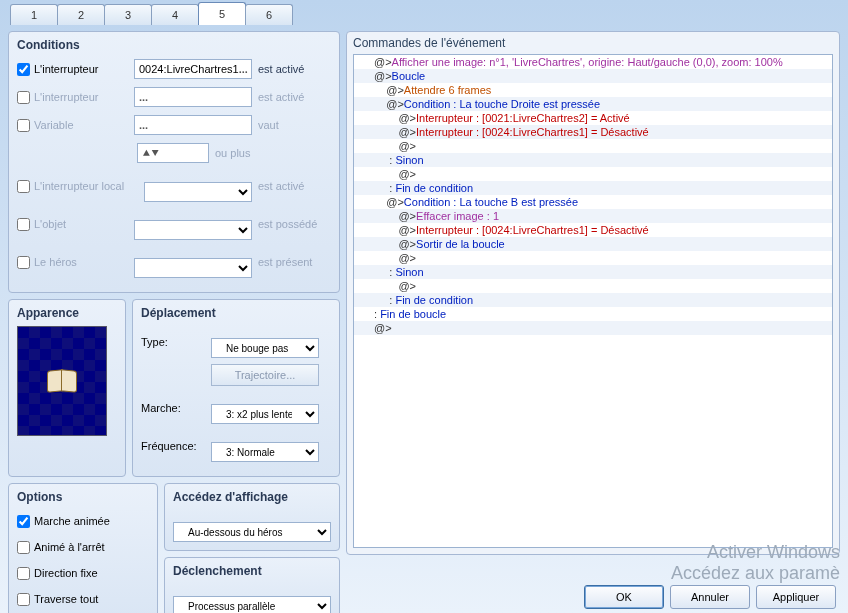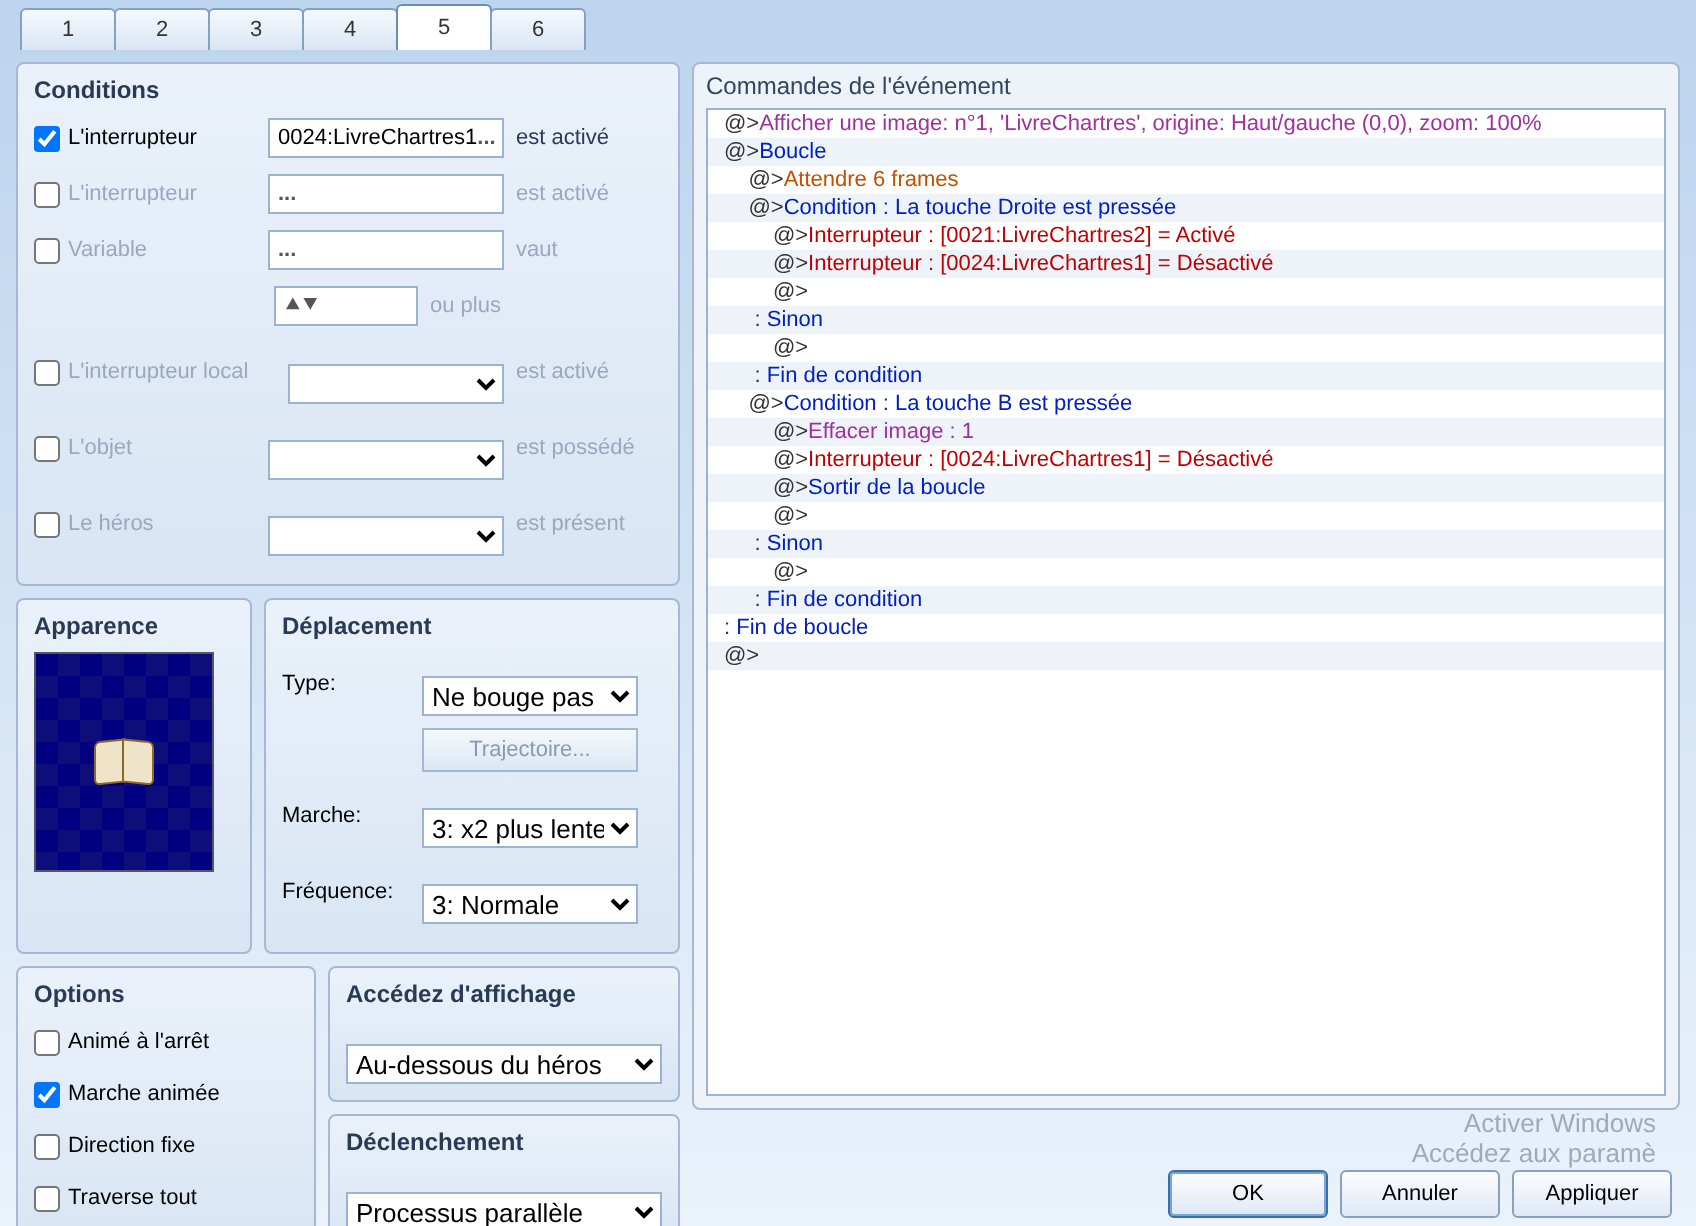--- a/index.html
+++ b/index.html
@@ -14,45 +14,45 @@
 .group-title { font-weight: bold; font-size: 12px; color: #2a3a55; margin-bottom: 6px; }
 .row { display: flex; align-items: center; margin-bottom: 6px; min-height: 22px; }
 .row input[type="checkbox"] { margin-right: 4px; }
 .row-label { width: 100px; font-size: 11px; }
 .row-label.wide { width: 110px; }
 .row-label.disabled { color: #9aa8bf; }
 .field { height: 20px; border: 1px solid #9bb2d0; background: #fff; padding: 0 4px; font-size: 11px; display: flex; align-items: center; }
 .field .dots { color: #555; font-weight: bold; }
 .suffix { margin-left: 6px; font-size: 11px; color: #9aa8bf; }
 .suffix.enabled { color: #2a3a55; }
-select, .select-like { height: 20px; border: 1px solid #9bb2d0; background: #fff; font-size: 13px; padding: 0 0; margin-top: 12px; }
+select, .select-like { height: 20px; border: 1px solid #9bb2d0; background: #fff; font-size: 10px; padding: 0 10px; margin-top: 12px; }
 .two-col { display: flex; gap: 6px; }
 .appearance .preview { width: 90px; height: 110px; background: navy; border: 1px solid #556; display:flex; align-items:center; justify-content:center; position: relative; }
 .chess { position:absolute; inset:0; background-image: linear-gradient(45deg, #0e0e7a 25%, transparent 25%), linear-gradient(-45deg, #0e0e7a 25%, transparent 25%), linear-gradient(45deg, transparent 75%, #0e0e7a 75%), linear-gradient(-45deg, transparent 75%, #0e0e7a 75%); background-size: 22px 22px; background-position: 0 0, 0 11px, 11px -11px, -11px 0px; background-color: #000080; }
 .book { position: relative; width: 30px; height: 22px; z-index: 2; }
 .book::before, .book::after { content: ''; position: absolute; width: 14px; height: 20px; background: #f0e4c8; border: 1px solid #8a6a2a; }
 .book::before { left: 0; border-radius: 3px 0 0 3px; transform: skewY(-6deg); }
 .book::after { right: 0; border-radius: 0 3px 3px 0; transform: skewY(6deg); }
 .deplace .row-label { width: 70px; }
 .btn-traj { width: 108px; height: 22px; border:1px solid #a5b8d2; background: linear-gradient(to bottom,#f4f8fc,#dce7f4); color:#8a99b0; font-size:11px; cursor:default; }
 .options .row, .priority .row, .trigger .row { margin-bottom:4px; }
 .evt-panel { border: 1px solid #a6b8d4; border-radius: 4px; background: #eef3fa; padding:4px 6px 6px 6px; height: 524px; display:flex; flex-direction:column; }
 .evt-title { font-size:12px; color:#2f4560; margin-bottom:4px; }
 .evt-list { flex:1; border: 1px solid #9bb2d0; background: #fff; overflow: auto; font-family: "MS Sans Serif", Tahoma, Arial; font-size: 11px; }
-.evt-line { padding:1px 8px; white-space: nowrap; }
+.evt-line { padding:1px 20px; white-space: nowrap; }
 .evt-line:nth-child(even) { background: #eef3fa; }
 .m { color:#333; }
 .purple { color: #a030a0; }
 .blue { color: #0020c0; }
 .orange { color: #c05000; }
 .red { color: #c00000; }
 .footer { position:absolute; bottom:4px; right:12px; display:flex; gap:6px; }
 .btn { width:80px; height:24px; border:1px solid #8aa0c2; background: linear-gradient(to bottom,#fdfdfe,#dee8f5); border-radius:3px; font-size:11px; cursor:pointer; }
 .btn.default { border: 1px solid #3a6ea5; box-shadow: 0 0 0 1px #77a5d8 inset; }
-.watermark { position:absolute; right:20px; bottom:28px; color:#9daab9; font-size:13px; text-align:right; line-height:1.2; pointer-events:none; }
+.watermark { position:absolute; right:8px; bottom:28px; color:#9daab9; font-size:18px; text-align:right; line-height:1.2; pointer-events:none; }
 </style>
 </head>
 <body>
 
 <div class="tabs">
     <div class="tab">1</div>
     <div class="tab">2</div>
     <div class="tab">3</div>
     <div class="tab">4</div>
     <div class="tab active">5</div>
@@ -149,26 +149,26 @@
           <span class="row-label">Fréquence:</span>
           <select style="width:108px"><option>3: Normale</option></select>
         </div>
       </div>
     </div>
 
     <div class="two-col">
       <div class="group options" style="width:150px">
         <div class="group-title">Options</div>
         <div class="row">
+            <input type="checkbox" checked="" style="">
+            <span>Marche animée</span>
+          </div>
+        <div class="row">
             <input type="checkbox" style="">
             <span>Animé à l'arrêt</span>
-          </div>
-        <div class="row">
-            <input type="checkbox" checked="" style="">
-            <span>Marche animée</span>
           </div>
         <div class="row">
             <input type="checkbox" style="">
             <span>Direction fixe</span>
           </div>
         <div class="row">
             <input type="checkbox" style="">
             <span>Traverse tout</span>
           </div>
       </div>

